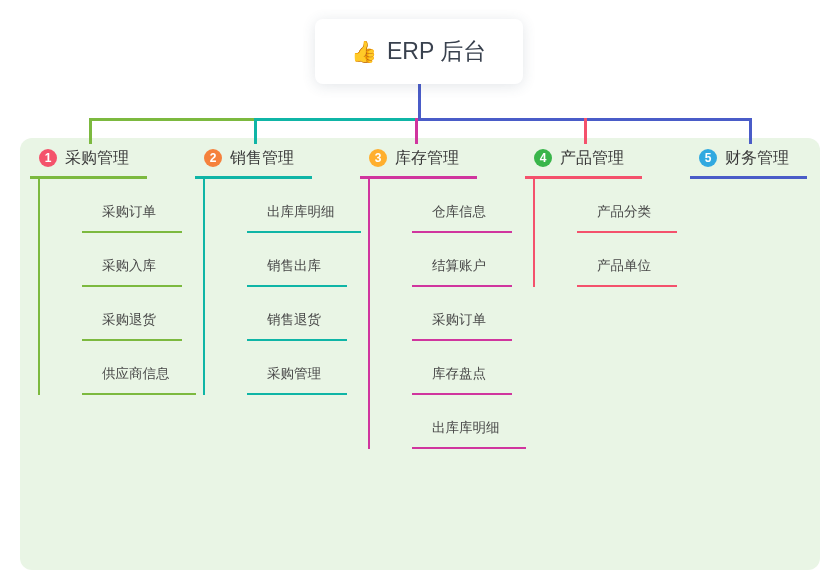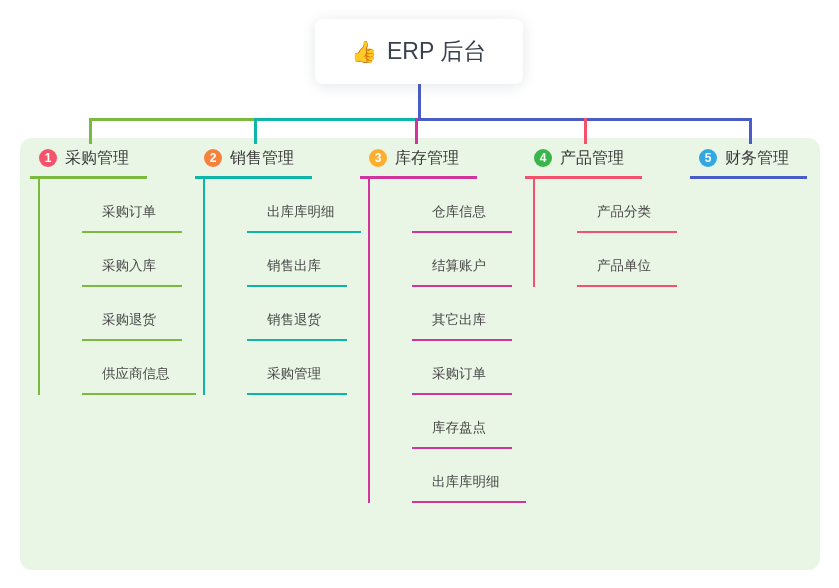--- a/index.html
+++ b/index.html
@@ -150,23 +150,20 @@
       <span class="branch-label">库存管理</span>
     </div>
     <div class="children">
           <div class="child-row">
     <span class="child-label">仓库信息</span>
   </div>
           <div class="child-row">
     <span class="child-label">结算账户</span>
   </div>
           <div class="child-row">
-    <span class="child-label">其它出库</span>
-  </div>
-          <div class="child-row">
     <span class="child-label">采购订单</span>
   </div>
           <div class="child-row">
     <span class="child-label">库存盘点</span>
   </div>
           <div class="child-row">
     <span class="child-label">出库库明细</span>
   </div>
         </div>
   </div>

